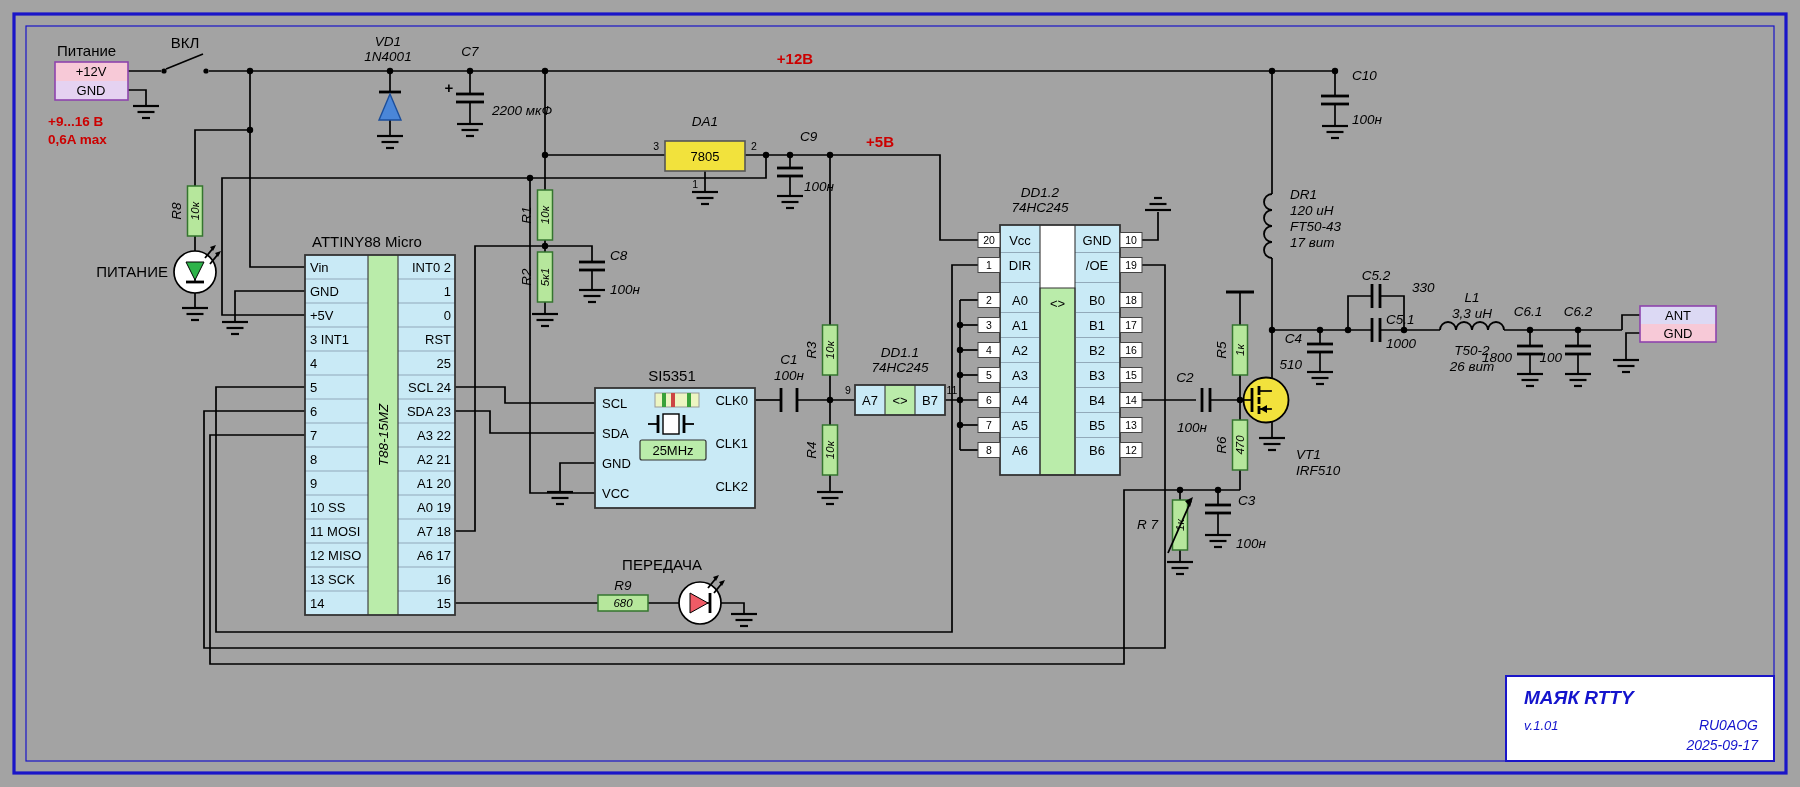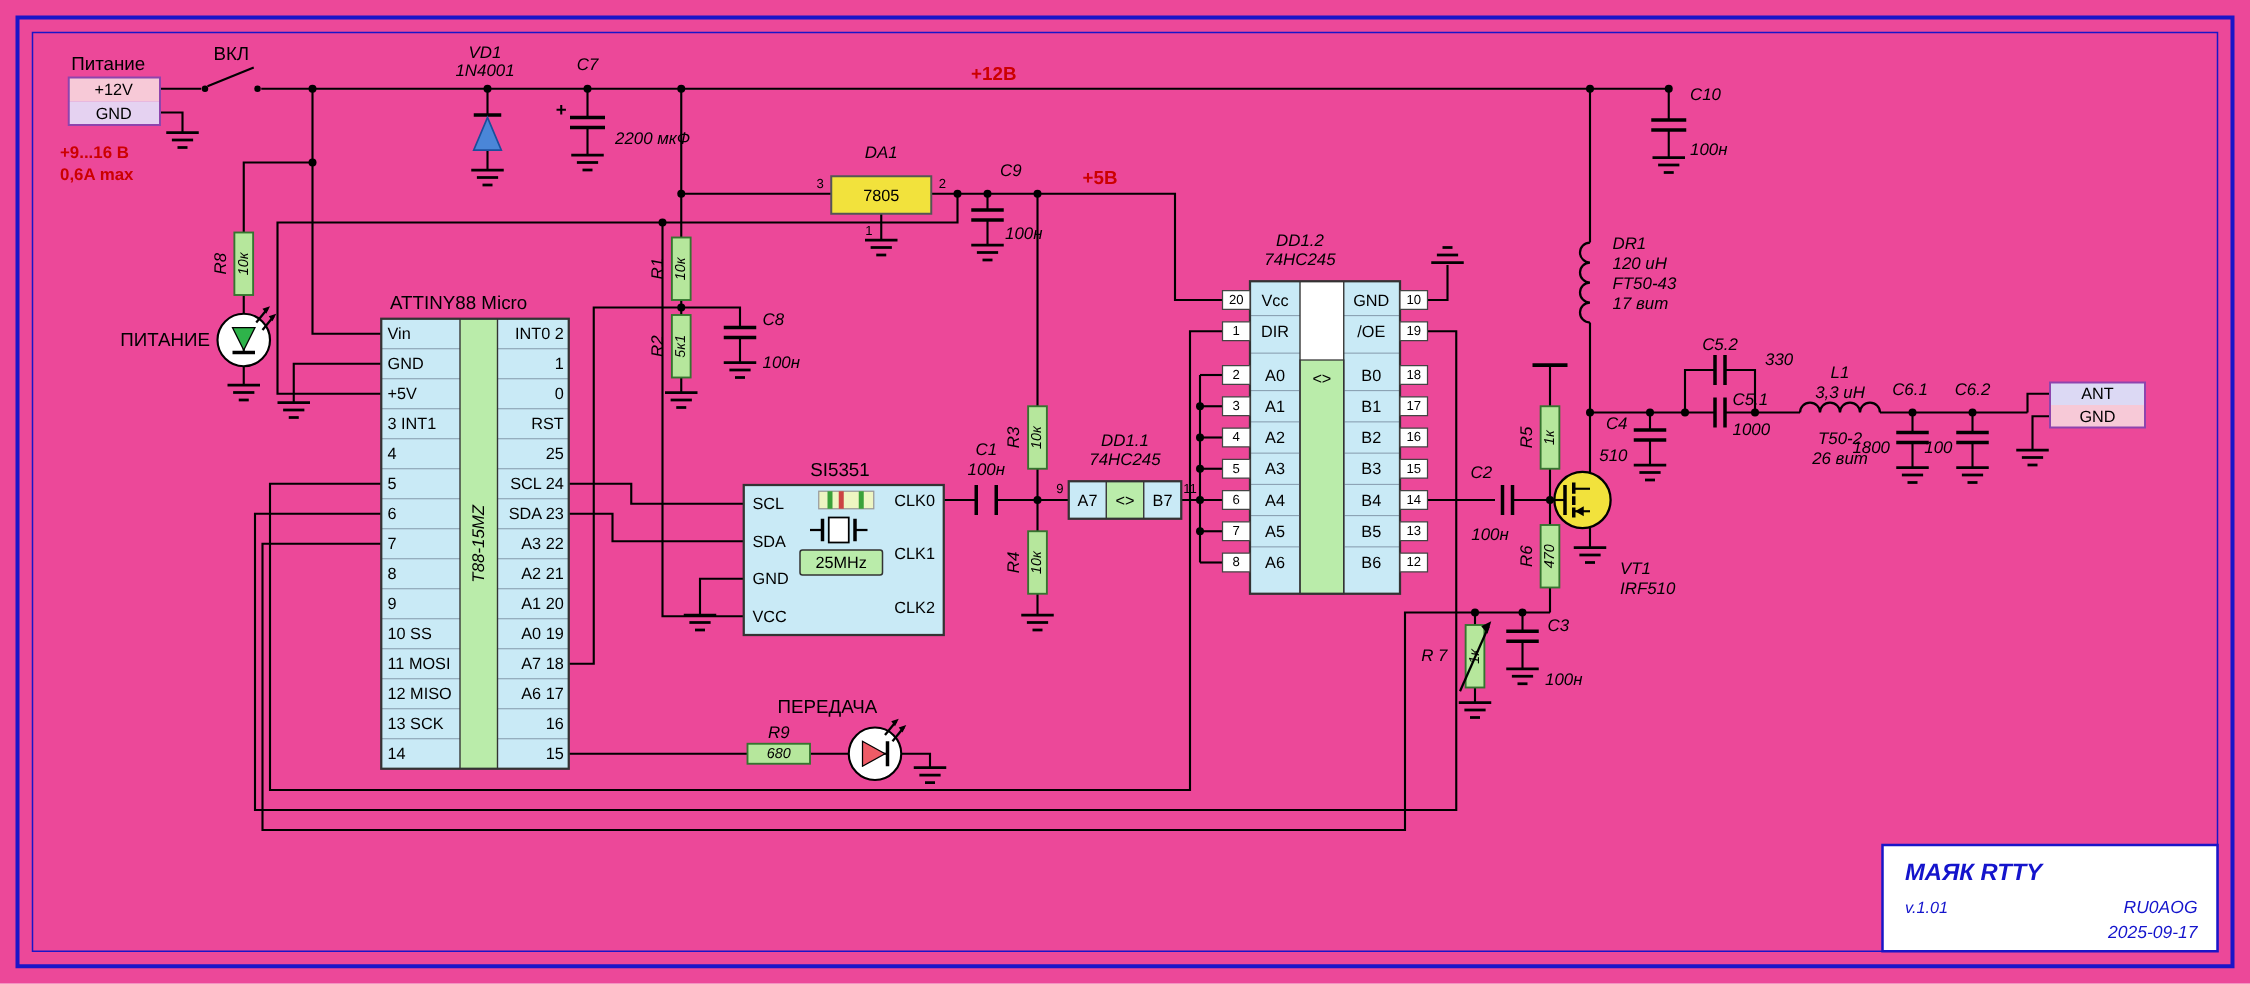--- a/index.html
+++ b/index.html
@@ -1,16 +1,16 @@
 <!DOCTYPE html>
 <html><head>
 <meta charset="utf-8">
 <style>
   html,body{margin:0;padding:0;background:#fff}
-  .stage{width:1800px;height:787px;position:relative;background:#ec4899;overflow:hidden}
+  .stage{width:1800px;height:787px;position:relative;background:#a3a3a3;overflow:hidden}
   svg{display:block}
   svg text{font-family:"Liberation Sans","DejaVu Sans",sans-serif;fill:#000}
   .t13{font-size:13px}
   .t11{font-size:10.5px}
   .ref{font-style:italic;font-size:13.5px}
   .vin{font-style:italic;font-size:11.5px}
   .net{font-size:15px;font-weight:bold;fill:#cc0000}
   .net14{font-size:13.5px;font-weight:bold;fill:#cc0000}
   .rus{font-size:15px}
   .plus{font-size:15px;font-weight:bold}

